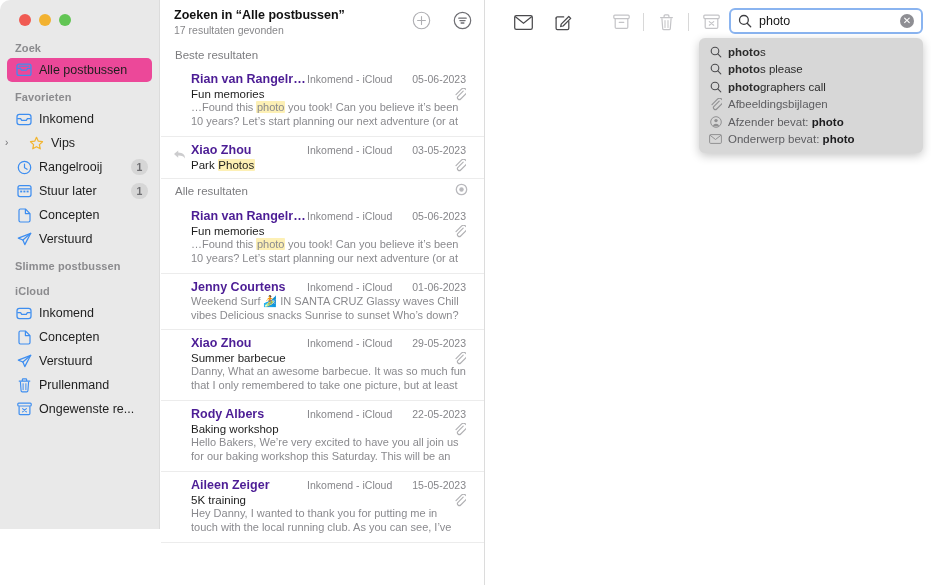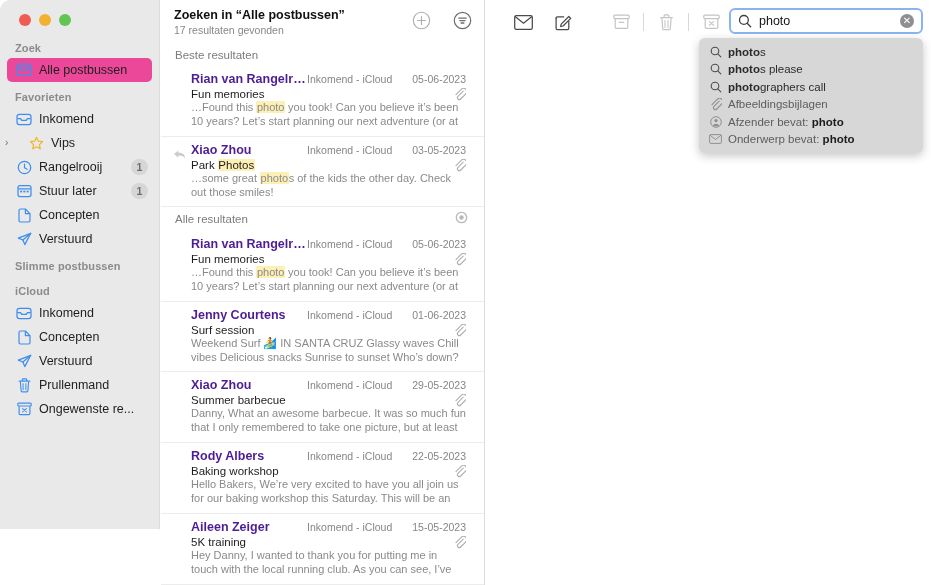--- a/index.html
+++ b/index.html
@@ -362,21 +362,20 @@
         <span class="sender">Xiao Zhou</span>
         <span class="mailbox">Inkomend - iCloud</span>
         <span class="date">03-05-2023</span>
       </div>
           <div class="subject-line">
           <span class="subject">Park <mark>Photos</mark></span>
           <span class="clip"><svg width="12" height="13" viewBox="0 0 12 13">
                 <path d="M9.2 3.1L4 8.3a1.9 1.9 0 0 0 2.7 2.7l5.1-5.1a3.2 3.2 0 0 0-4.6-4.6L2 6.6" fill="none" stroke="#6e6e73" stroke-width="1.1" stroke-linecap="round"></path>
               </svg></span>
         </div>
-          <div class="preview">…some great <mark>photo</mark>s of the kids the other day. Check out those smiles!</div>
         </div>
         <div class="group-head">
           <span>Alle resultaten</span>
           <span><svg width="13" height="13" viewBox="0 0 13 13">
               <circle cx="6.5" cy="6.5" r="5.2" fill="none" stroke="#b9b9bd" stroke-width="1.3"></circle>
               <circle cx="6.5" cy="6.5" r="2.2" fill="#b9b9bd"></circle>
             </svg></span>
         </div>
         <div class="row">
           <div class="row-top">
@@ -391,26 +390,20 @@
               </svg></span>
         </div>
           <div class="preview">…Found this <mark>photo</mark> you took! Can you believe it’s been 10 years? Let’s start planning our next adventure (or at least plan to get t…</div>
         </div>
         <div class="row">
           <div class="row-top">
         <span class="sender">Jenny Courtens</span>
         <span class="mailbox">Inkomend - iCloud</span>
         <span class="date">01-06-2023</span>
       </div>
-          <div class="subject-line">
-          <span class="subject">Surf session</span>
-          <span class="clip"><svg width="12" height="13" viewBox="0 0 12 13">
-                <path d="M9.2 3.1L4 8.3a1.9 1.9 0 0 0 2.7 2.7l5.1-5.1a3.2 3.2 0 0 0-4.6-4.6L2 6.6" fill="none" stroke="#6e6e73" stroke-width="1.1" stroke-linecap="round"></path>
-              </svg></span>
-        </div>
           <div class="preview">Weekend Surf 🏄 IN SANTA CRUZ Glassy waves Chill vibes Delicious snacks Sunrise to sunset Who’s down?</div>
         </div>
         <div class="row">
           <div class="row-top">
         <span class="sender">Xiao Zhou</span>
         <span class="mailbox">Inkomend - iCloud</span>
         <span class="date">29-05-2023</span>
       </div>
           <div class="subject-line">
           <span class="subject">Summer barbecue</span>

